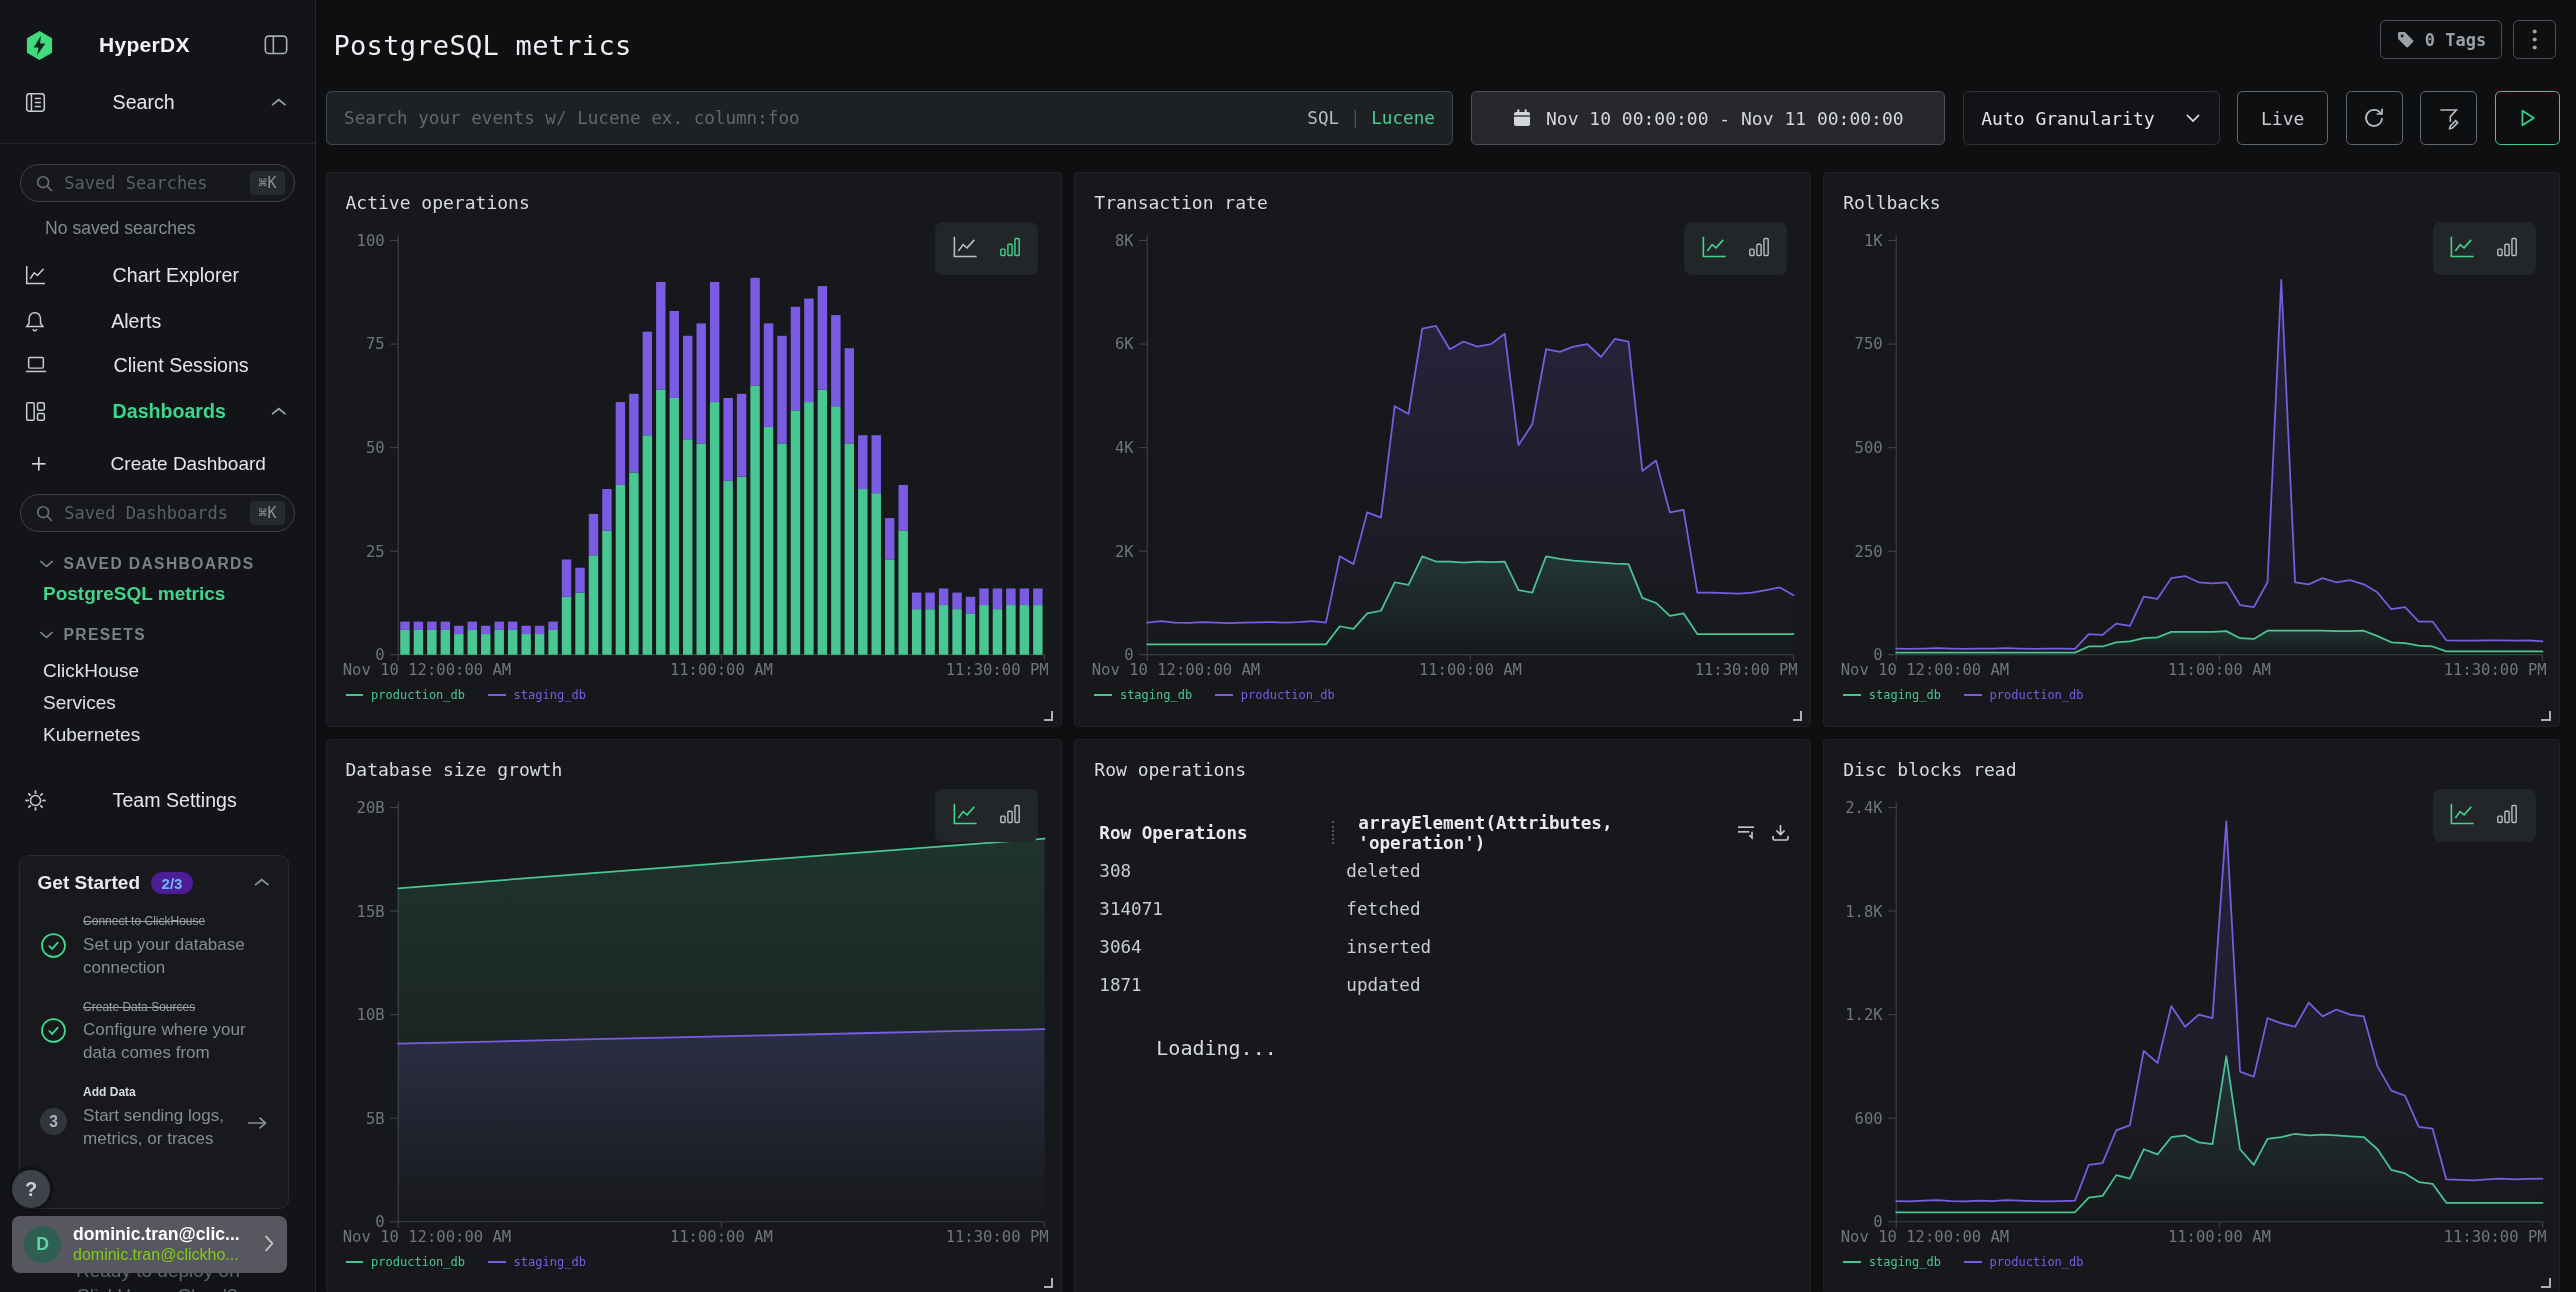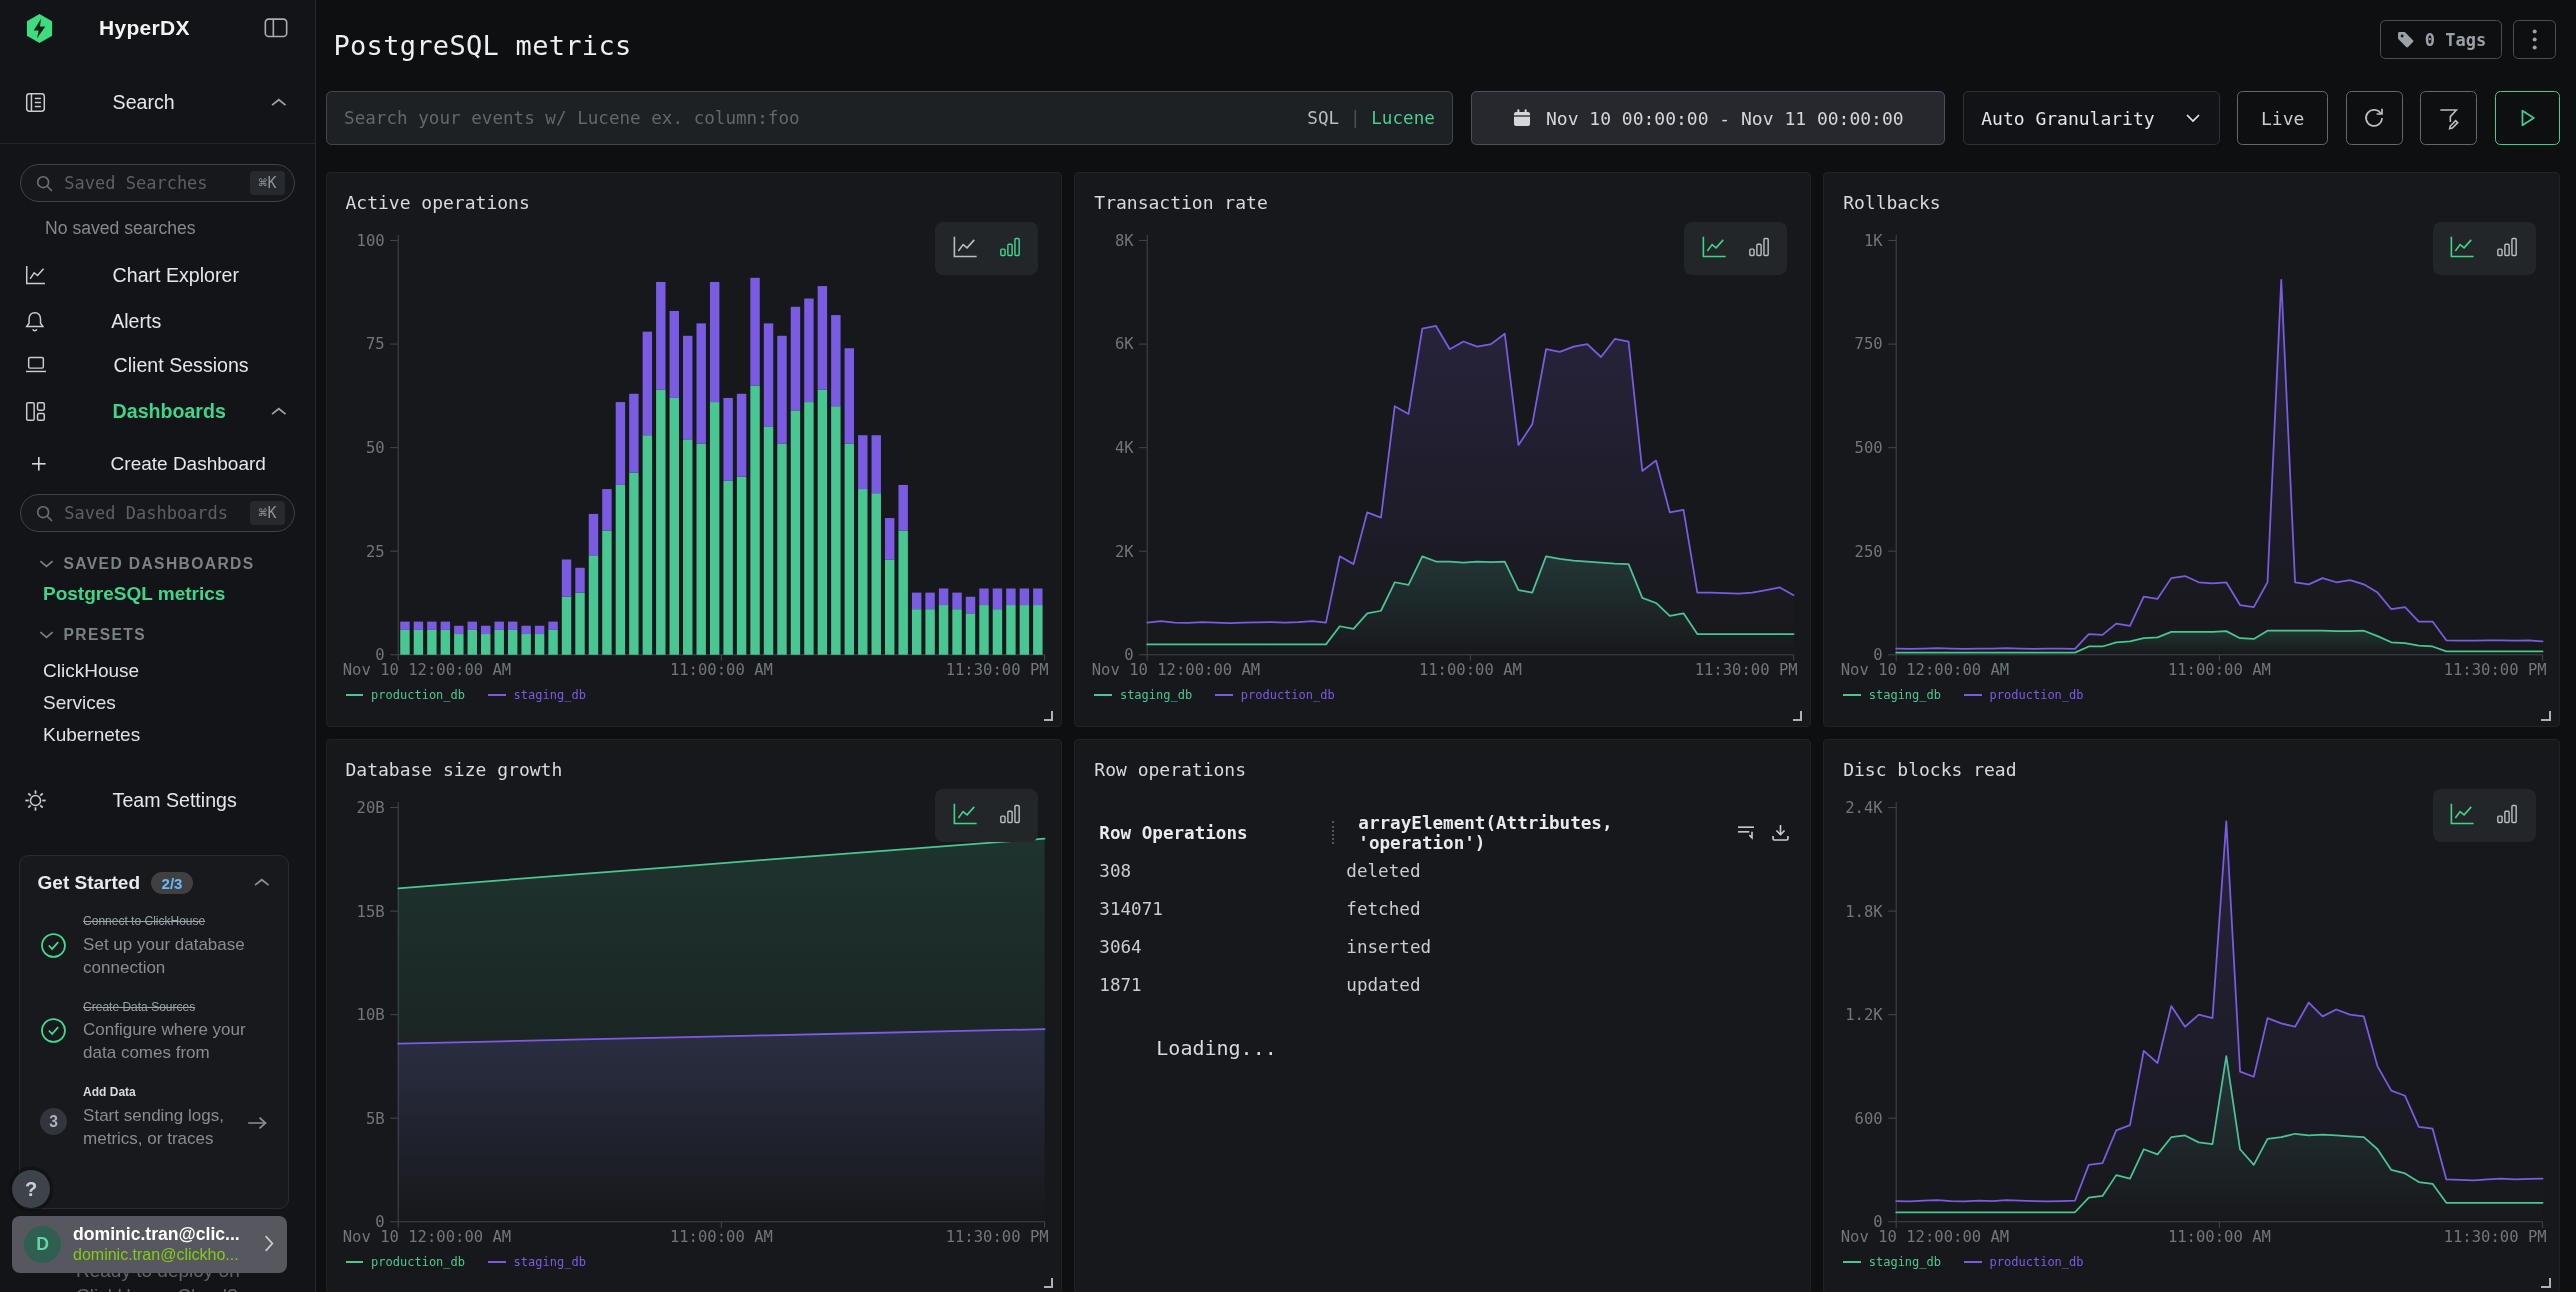--- a/index.html
+++ b/index.html
@@ -4,21 +4,21 @@
 <style>
   html,body{margin:0;padding:0;background:#0E0F11;width:2576px;height:1292px;overflow:hidden;}
   *{box-sizing:border-box;}
   .app{display:flex;width:2576px;height:1292px;font-family:"Liberation Sans",sans-serif;}
 
   
   .sidebar{position:relative;width:316px;min-width:316px;height:1292px;background:#131417;border-right:0.7px solid #26282C;}
   .srow{position:absolute;left:24px;right:27px;display:flex;align-items:center;gap:17.6px;color:#E4E6E9;font-size:19.6px;cursor:pointer;}
   .srow .grow{flex:1;margin-left:48px;}
   .icon{display:inline-flex;align-items:center;justify-content:center;color:#C9CDD2;}
-  .logo-row{top:9px;height:38px;gap:44px;}
+  .logo-row{top:26px;height:38px;gap:44px;}
   .logo-row .brand{font-weight:700;font-size:21px;letter-spacing:0.3px;color:#F2F4F6;}
   .collapse-btn{margin-left:auto;color:#A9AEB4;}
   .search-row{top:83px;height:38px;}
   .side-divider{position:absolute;top:143px;left:0;right:0;height:0.7px;background:#24262A;}
   .pill{position:absolute;left:20px;right:20px;height:38px;border:0.7px solid #3E434A;border-radius:19px;display:flex;align-items:center;gap:10.8px;padding:0 9.5px 0 13.5px;background:#17181C;cursor:text;}
   .pill1{top:164px;} .pill2{top:494px;}
   .pill .ph{flex:1;color:#5A6067;font-size:17px;font-family:"DejaVu Sans Mono",monospace;}
   .kbd{background:#26292E;color:#8D939A;border-radius:4px;padding:2.7px 8px;font-size:15px;font-family:"DejaVu Sans Mono",monospace;}
   .muted-line{position:absolute;left:45px;top:218px;color:#828990;font-size:17.6px;}
   .nav-ce{top:256px;height:38px;} .nav-al{top:302px;height:38px;} .nav-cs{top:346px;height:38px;} .nav-db{top:392px;height:38px;}
@@ -27,21 +27,21 @@
   .sec-head{position:absolute;left:39px;display:flex;align-items:center;gap:9.5px;color:#7A8187;font-size:15.6px;font-weight:700;letter-spacing:1.4px;cursor:pointer;}
   .sec1{top:555px;} .sec2{top:626px;}
   .side-link{position:absolute;left:43px;font-size:19px;color:#DFE2E5;cursor:pointer;}
   .lnk-pg{top:583px;color:#3FD68C;font-weight:700;}
   .lnk-ch{top:660px;} .lnk-sv{top:692px;} .lnk-kb{top:724px;}
   .team-row{top:783px;height:34px;}
 
   .gs-card{position:absolute;left:19px;right:26px;top:855px;height:354px;background:#17191C;border:0.7px solid #282B2F;border-radius:9.5px;padding:16px 17.6px;overflow:hidden;}
   .gs-head{display:flex;align-items:center;gap:10.8px;}
   .gs-title{font-weight:700;font-size:19px;color:#E8EAED;}
-  .gs-badge{background:#404040;color:#6CB8F8;border-radius:676px;padding:2.7px 10.8px;font-size:15px;font-weight:700;}
+  .gs-badge{background:#4c1d95;color:#6CB8F8;border-radius:676px;padding:2.7px 10.8px;font-size:15px;font-weight:700;}
   .gs-chev{margin-left:auto;color:#8A9096;}
   .gs-step{display:flex;gap:13.5px;margin-top:20px;position:relative;}
   .gs-ic{width:32px;display:flex;justify-content:center;align-items:flex-start;padding-top:17.6px;}
   .gs-num{width:27px;height:27px;border-radius:50%;background:#32353B;color:#AEB3B9;font-size:15.6px;font-weight:700;display:flex;align-items:center;justify-content:center;}
   .gs-t{font-size:12px;color:#9CA2A9;max-width:170px;line-height:1.3;}
   .gs-t.done{text-decoration:line-through;}
   .gs-t.active{color:#D9DCDF;font-weight:700;}
   .gs-d{font-size:17px;color:#878D94;max-width:170px;line-height:1.35;margin-top:4px;}
   .gs-arrow{position:absolute;right:1.4px;top:30px;color:#8A9096;}
   .help-fab{position:absolute;left:12px;top:1170px;width:38px;height:38px;border-radius:50%;background:#3E434B;color:#CBCFD4;font-size:20px;font-weight:700;display:flex;align-items:center;justify-content:center;z-index:4;box-shadow:0 0 0 3.4px rgba(10,10,12,.45);cursor:pointer;}

